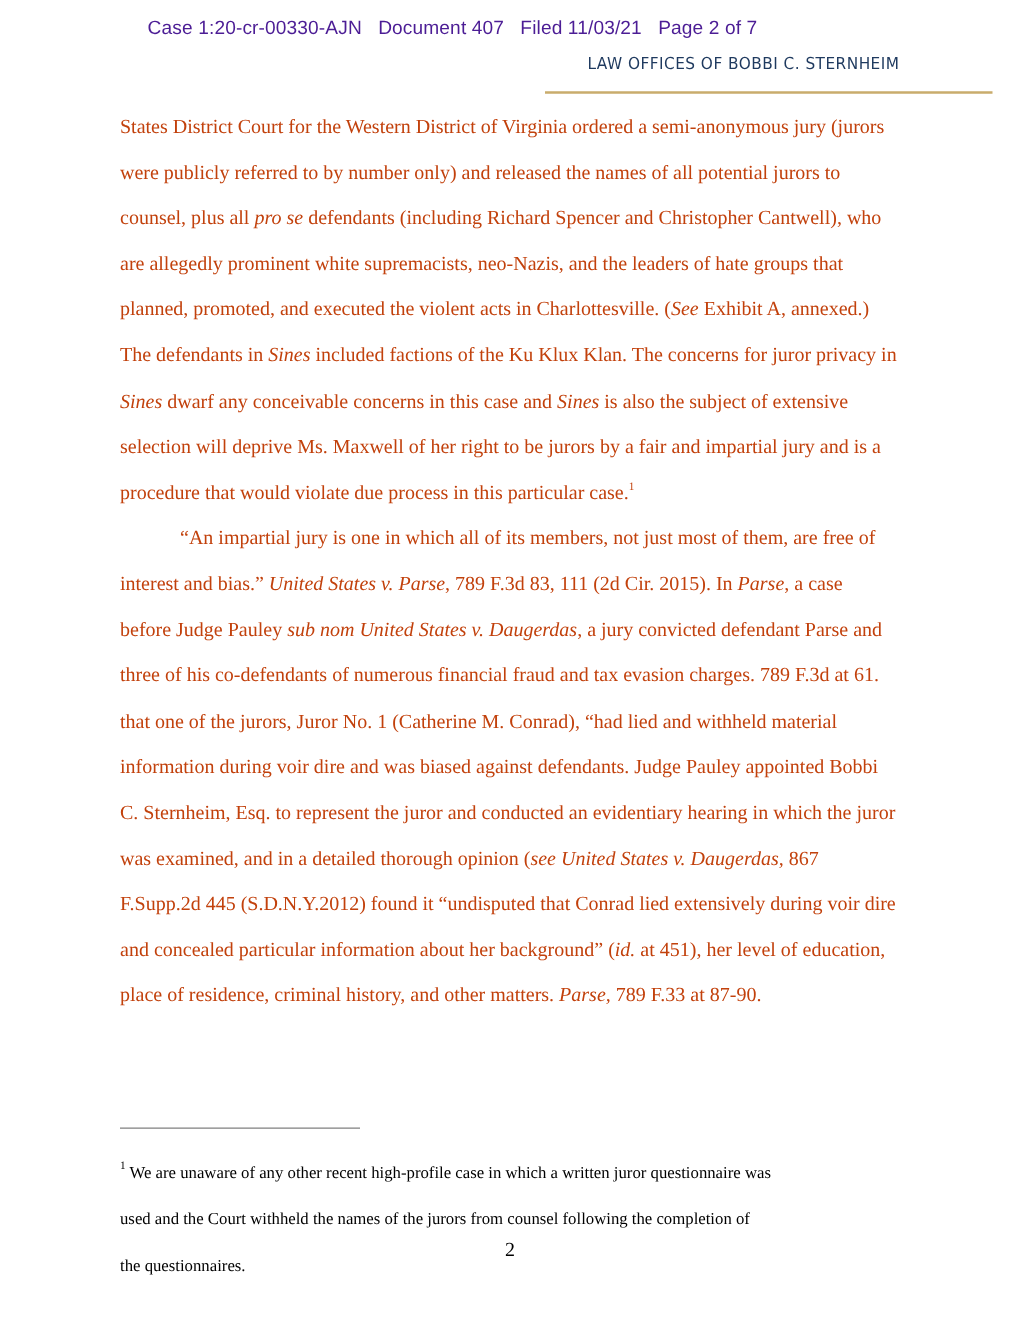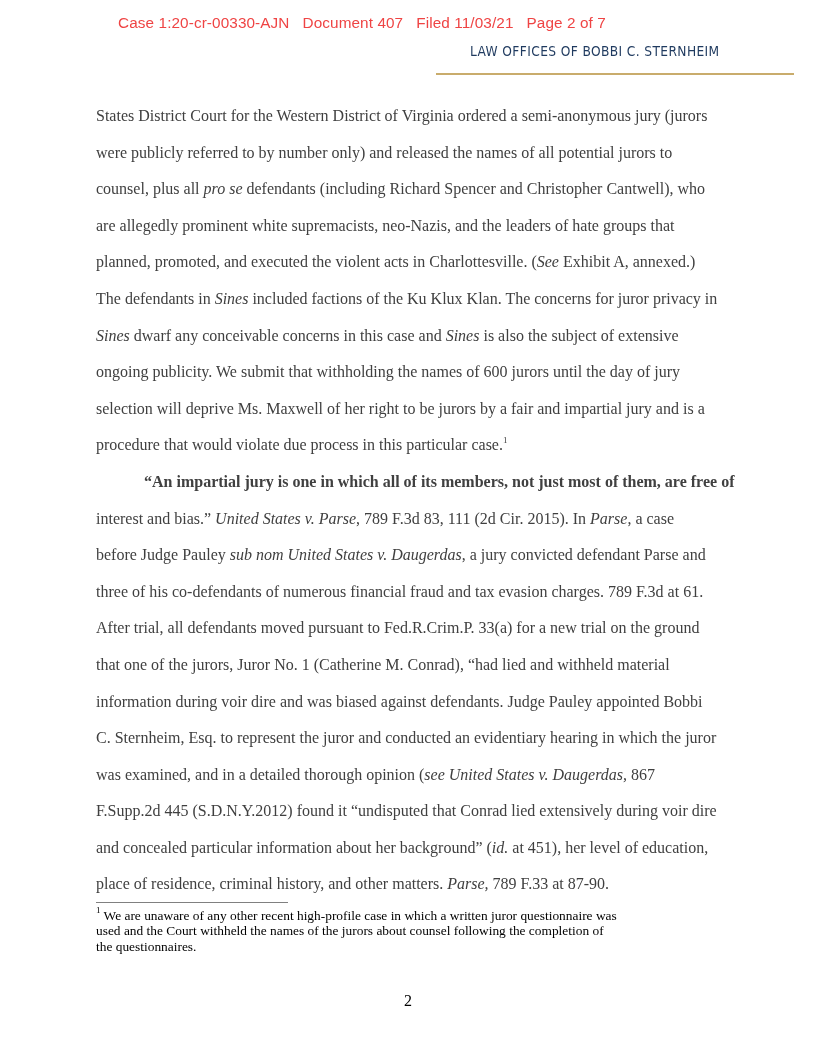--- a/index.html
+++ b/index.html
@@ -1,82 +1,80 @@
 <!DOCTYPE html>
 <html><head>
 <meta charset="utf-8">
 <style>
   html, body { margin: 0; padding: 0; background: #ffffff; }
   body { width: 816px; height: 1056px; position: relative; overflow: hidden; }
   .stamp {
     position: absolute; top: 14px; left: 0; width: 724px; text-align: center;
-    font-family: "Liberation Sans", sans-serif; font-size: 15.3px; color: #ef4444;
+    font-family: "Liberation Sans", sans-serif; font-size: 15.3px; color: #4c1d95;
     white-space: pre; letter-spacing: 0.1px;
   }
   .letterhead {
     position: absolute; top: 44px; left: 470px; width: 300px;
     font-family: "DejaVu Sans", sans-serif; font-size: 13.2px; color: #1f3a5f;
     letter-spacing: 0.4px; white-space: nowrap; transform: scaleX(0.93); transform-origin: left top;
   }
   .gold-rule {
     position: absolute; top: 73px; left: 436px; width: 358px; height: 2px; background: #c9ac6c;
   }
   .body-text {
-    position: absolute; left: 96px; top: 104px; width: 628px;
-    font-family: "Liberation Serif", serif; font-size: 16px; color: #404040;
+    position: absolute; left: 96px; top: 90px; width: 628px;
+    font-family: "Liberation Serif", serif; font-size: 16px; color: #c2410c;
   }
   .line { height: 36.6px; line-height: 24px; white-space: nowrap; }
-  .indent { padding-left: 48px; font-weight: bold; }
+  .indent { padding-left: 48px; }
   i { font-style: italic; text-align: right; }
   sup { font-size: 9px; vertical-align: 7px; line-height: 0; }
   .fn-rule {
     position: absolute; top: 902px; left: 96px; width: 192px; height: 1px; background: #808080;
   }
   .footnote {
     position: absolute; top: 908px; left: 96px; width: 640px;
     font-family: "Liberation Serif", serif; font-size: 13.4px; line-height: 15.4px; color: #000;
   }
-  .fn-line { white-space: nowrap; }
+  .fn-line { white-space: nowrap; margin-top: 22px; }
   .page-num {
     position: absolute; top: 992px; left: 0; width: 816px; text-align: center;
     font-family: "Liberation Serif", serif; font-size: 16px; color: #000;
   }
 </style>
 </head>
 <body>
 
 <div class="stamp">Case 1:20-cr-00330-AJN   Document 407   Filed 11/03/21   Page 2 of 7</div>
 <div class="letterhead">LAW OFFICES OF BOBBI C. STERNHEIM</div>
 <div class="gold-rule"></div>
 
 <div class="body-text" id="body-text">
     <div class="line"><span>States District Court for the Western District of Virginia ordered a semi-anonymous jury (jurors</span></div>
     <div class="line"><span>were publicly referred to by number only) and released the names of all potential jurors to</span></div>
     <div class="line"><span>counsel, plus all </span><i>pro se</i><span> defendants (including Richard Spencer and Christopher Cantwell), who</span></div>
     <div class="line"><span>are allegedly prominent white supremacists, neo-Nazis, and the leaders of hate groups that</span></div>
     <div class="line"><span>planned, promoted, and executed the violent acts in Charlottesville. (</span><i>See</i><span> Exhibit A, annexed.)</span></div>
     <div class="line"><span>The defendants in </span><i>Sines</i><span> included factions of the Ku Klux Klan. The concerns for juror privacy in</span></div>
     <div class="line"><i>Sines</i><span> dwarf any conceivable concerns in this case and </span><i>Sines</i><span> is also the subject of extensive</span></div>
-    <div class="line"><span>ongoing publicity. We submit that withholding the names of 600 jurors until the day of jury</span></div>
     <div class="line"><span>selection will deprive Ms. Maxwell of her right to be jurors by a fair and impartial jury and is a</span></div>
     <div class="line"><span>procedure that would violate due process in this particular case.</span><sup>1</sup></div>
     <div class="line indent"><span>“An impartial jury is one in which all of its members, not just most of them, are free of</span></div>
     <div class="line"><span>interest and bias.” </span><i>United States v. Parse</i><span>, 789 F.3d 83, 111 (2d Cir. 2015). In </span><i>Parse</i><span>, a case</span></div>
     <div class="line"><span>before Judge Pauley </span><i>sub nom United States v. Daugerdas</i><span>, a jury convicted defendant Parse and</span></div>
     <div class="line"><span>three of his co-defendants of numerous financial fraud and tax evasion charges. 789 F.3d at 61.</span></div>
-    <div class="line"><span>After trial, all defendants moved pursuant to Fed.R.Crim.P. 33(a) for a new trial on the ground</span></div>
     <div class="line"><span>that one of the jurors, Juror No. 1 (Catherine M. Conrad), “had lied and withheld material</span></div>
     <div class="line"><span>information during voir dire and was biased against defendants.  Judge Pauley appointed Bobbi</span></div>
     <div class="line"><span>C. Sternheim, Esq. to represent the juror and conducted an evidentiary hearing in which the juror</span></div>
     <div class="line"><span>was examined, and in a detailed thorough opinion (</span><i>see United States v. Daugerdas,</i><span> 867</span></div>
     <div class="line"><span>F.Supp.2d 445 (S.D.N.Y.2012) found it “undisputed that Conrad lied extensively during voir dire</span></div>
     <div class="line"><span>and concealed particular information about her background” (</span><i>id.</i><span> at 451), her level of education,</span></div>
     <div class="line"><span>place of residence, criminal history, and other matters. </span><i>Parse,</i><span> 789 F.33 at 87-90.</span></div>
   </div>
 
 <div class="fn-rule"></div>
 <div class="footnote" id="footnote">
   <div class="fn-line"><sup>1</sup><span> We are unaware of any other recent high-profile case in which a written juror questionnaire was</span></div>
-  <div class="fn-line"><span>used and the Court withheld the names of the jurors about counsel following the completion of</span></div>
+  <div class="fn-line"><span>used and the Court withheld the names of the jurors from counsel following the completion of</span></div>
   <div class="fn-line"><span>the questionnaires.</span></div>
 </div>
 
 <div class="page-num">2</div>
 
 </body></html>

